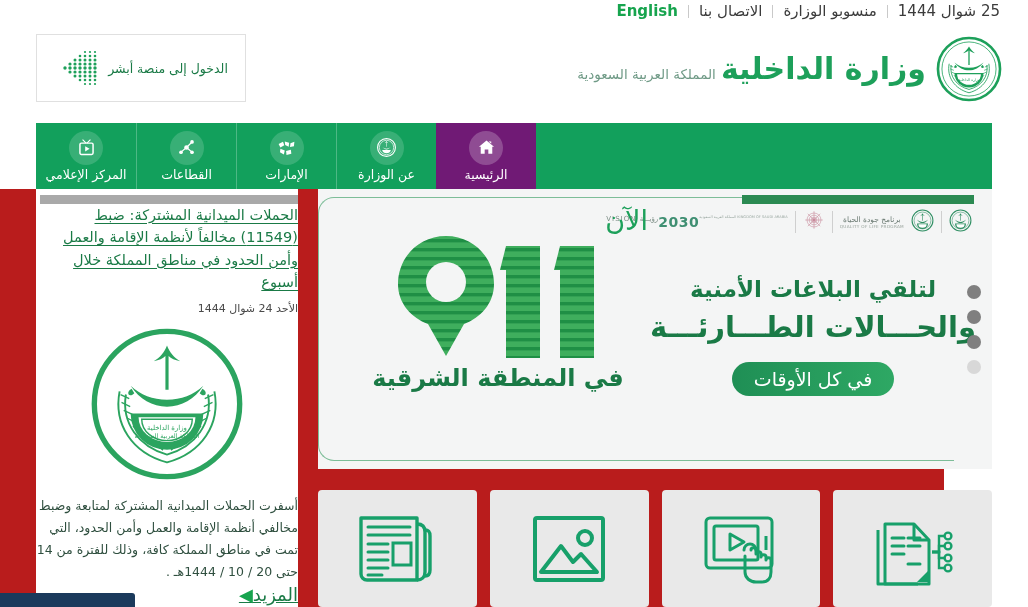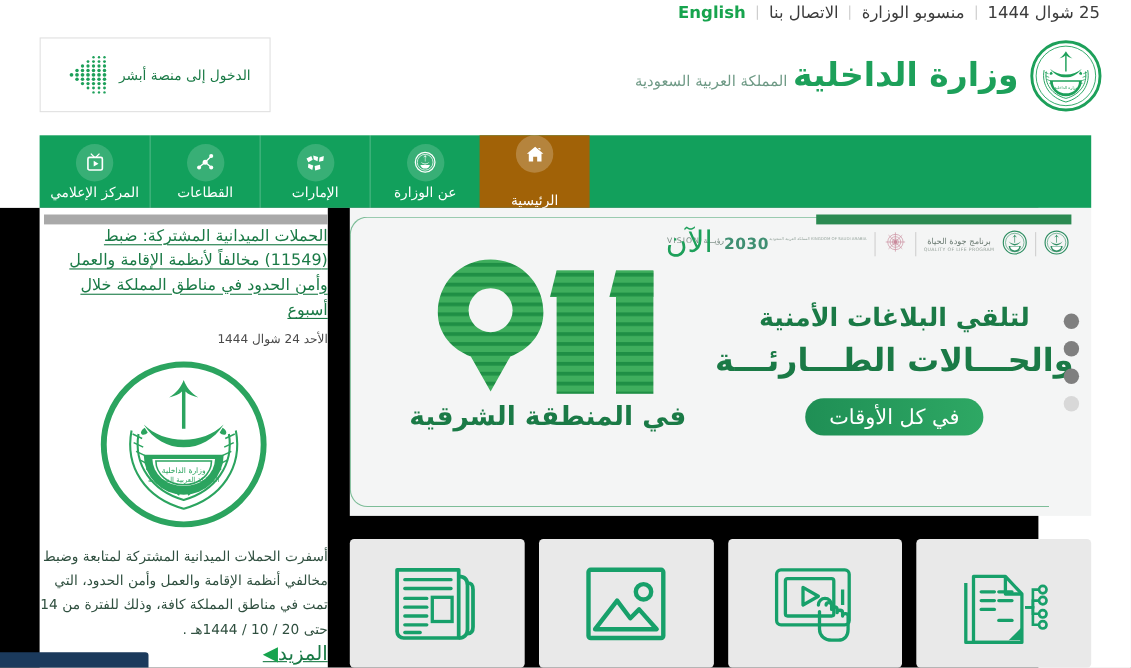--- a/index.html
+++ b/index.html
@@ -68,34 +68,34 @@
     display: flex; flex-direction: row; direction: rtl;
   }
   .nav-item {
     width: 100px; height: 66px;
     display: flex; flex-direction: column; align-items: center;
     justify-content: center; gap: 2px; cursor: pointer;
     border-left: 1px solid rgba(255,255,255,.25);
     position: relative;
   }
   .nav-item:last-child { border-left: none; text-align: center; }
-  .nav-item.active { background: #a16207; border-left: none; justify-content: space-between; }
+  .nav-item.active { background: #701a75; border-left: none; }
   .nav-icon-circle {
     width: 34px; height: 34px; border-radius: 50%;
     background: rgba(255,255,255,.16);
     display: flex; align-items: center; justify-content: center;
   }
   .nav-item.active .nav-icon-circle { background: rgba(255,255,255,.22); }
   .nav-label { font-size: 12.5px; color: #ffffff; white-space: nowrap; }
   .nav-spacer { flex: 1 1 auto; }
 
   
   .content {
     position: absolute; top: 189px; left: 0; width: 944px; height: 418px;
-    background: #000000;
+    background: #b91c1c;
   }
 
   
   .news-col {
     position: absolute; left: 36px; top: 0; width: 262px; height: 418px;
     background: #ffffff; direction: rtl; text-align: right;
   }
   .news-topbar { width: 258px; height: 9px; background: #a9a9a9; margin-top: 6px; }
   .news-title {
     margin-top: 10px; font-size: 14.5px; line-height: 1.55;

